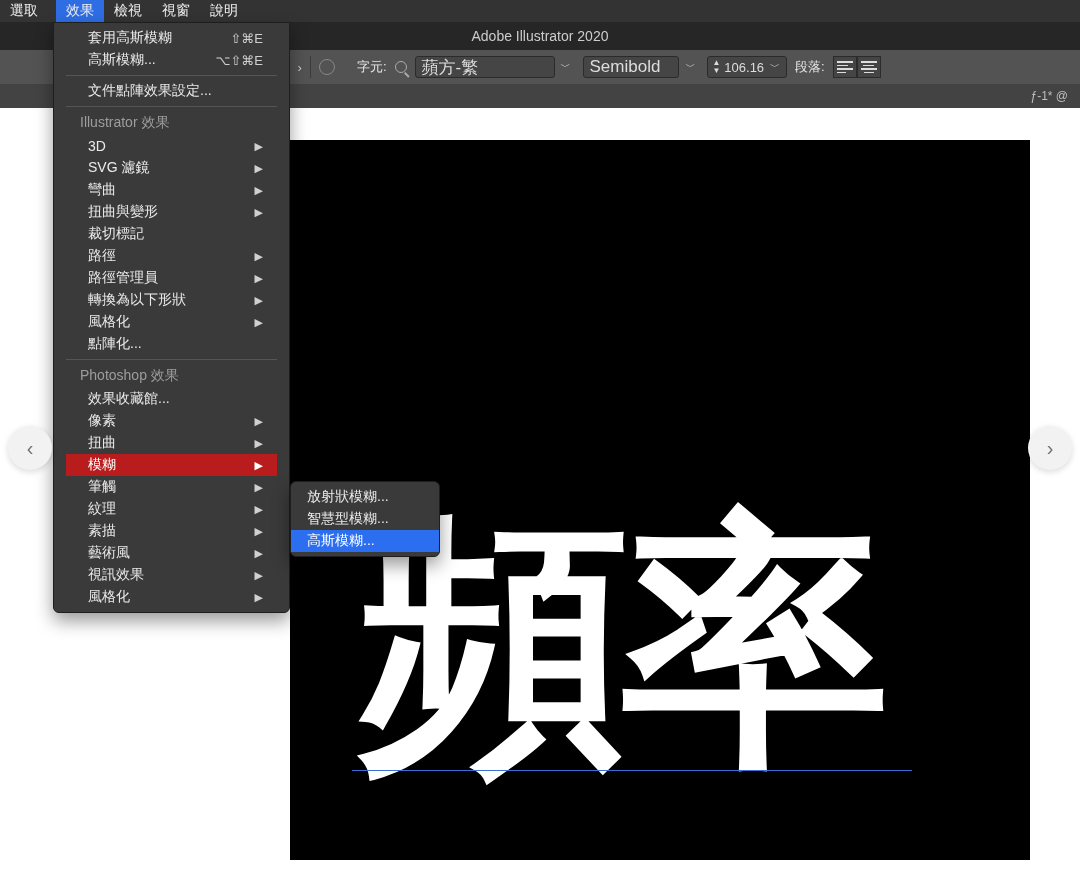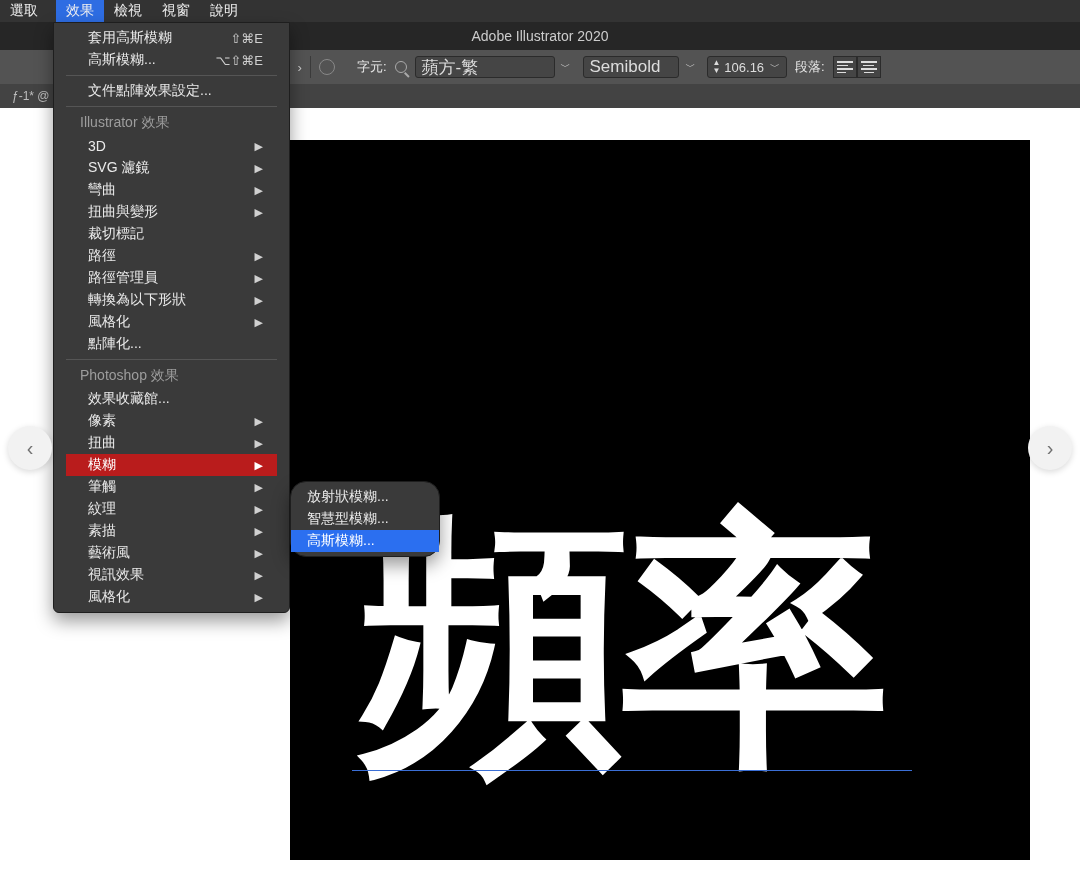--- a/index.html
+++ b/index.html
@@ -92,20 +92,21 @@
   .toolbar .align-btn .ln { height:1.5px; background:#ddd; }
 
   .doc-tabs-row {
     background: #434343;
     height: 24px;
     display: flex;
     align-items: center;
     color: #bdbdbd;
     font-size: 12px;
     padding: 0 2px;
+    justify-content: flex-end;
   }
   .doc-tabs-row .tab { padding: 3px 10px; }
 
   .canvas-area {
     position: absolute;
     top: 140px;
     left: 290px;
     width: 740px;
     height: 720px;
     background: #000000;
@@ -161,21 +162,21 @@
   .menu .row.hl .arrow { color:#fff; }
 
   .submenu {
     position:absolute;
     top: 481px;
     left: 290px;
     width: 150px;
     background: #3a3a3a;
     color: #eaeaea;
     border: 1px solid #1e1e1e;
-    border-radius: 16px;
+    border-radius: 6px;
     padding: 4px 0;
     font-size: 14px;
     box-shadow: 0 8px 18px rgba(0,0,0,.4);
   }
   .submenu .row {
     padding: 3px 14px 3px 16px;
     height: 22px;
     display:flex; align-items:center;
     cursor: default;
   }

